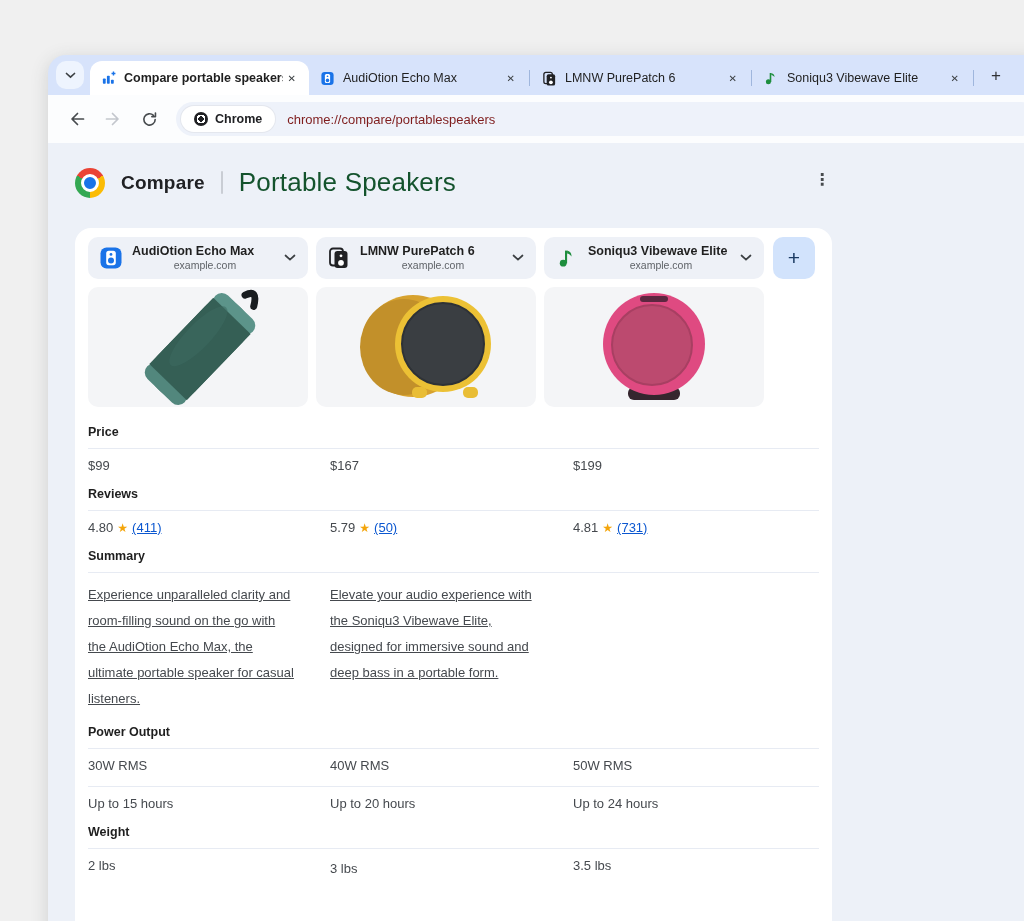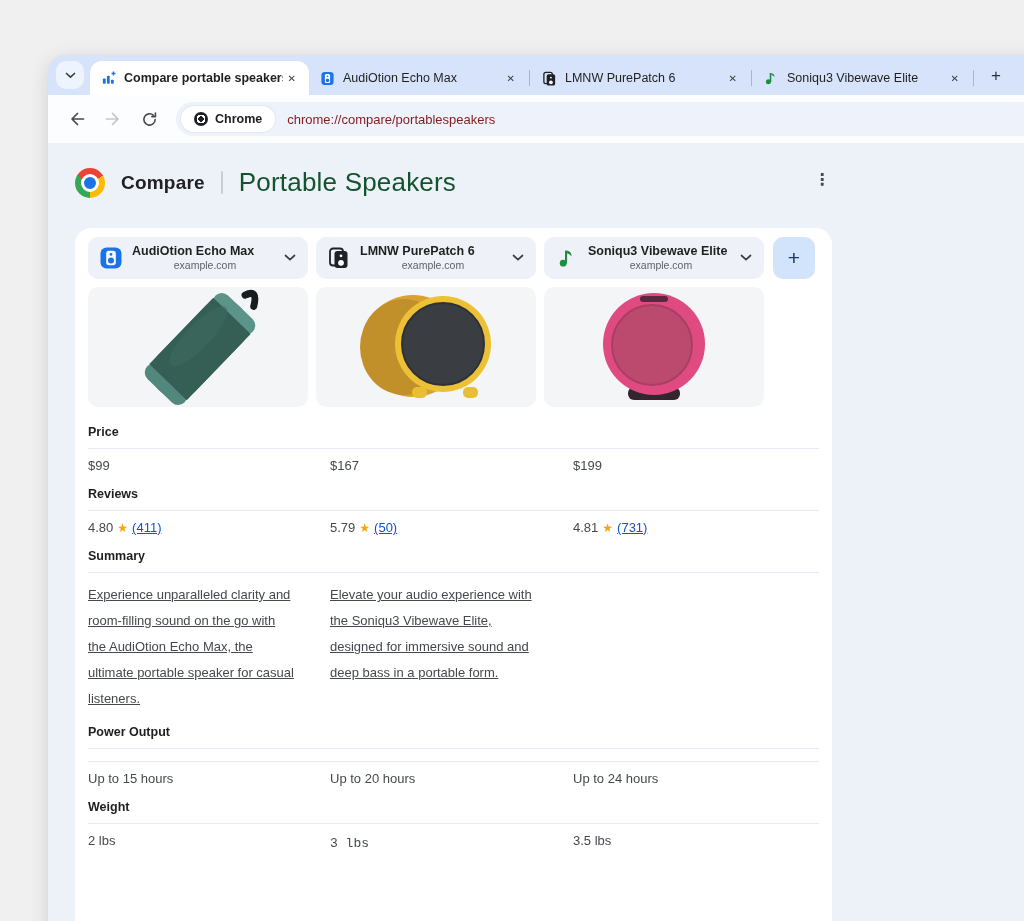--- a/index.html
+++ b/index.html
@@ -74,21 +74,21 @@
   .section { margin-top:12px; }
   .section.first { margin-top:17px; }
   .section-label { font-size:12.5px; font-weight:700; color:#1f1f1f; line-height:16px; }
   .rule { height:1px; background:#e7ebf3; margin-top:8px; }
   .cells { display:grid; grid-template-columns:232px 233px 1fr; margin-top:9px;
            font-size:13px; color:#45494e; line-height:16px;gap:10px; }
   .cells.summary .cell { max-width:206px; line-height:26px;text-decoration:underline; }
   .review-cell { display:flex; align-items:center; gap:4px; }
   .star { color:#f4a50b; font-size:12px; }
   .review-link { color:#0b57d0; text-decoration:underline; cursor:pointer; }
-  .down3 { margin-top:3px;font-family:Liberation Mono, monospace; }
+  .down3 { margin-top:3px; }
   svg { display:block; }
 </style>
 </head>
 <body>
 
 <div class="window">
 
   <div class="tabstrip">
     <div class="tab-search-btn">
       <span>
@@ -329,20 +329,25 @@
         <div class="rule"></div>
         <div class="cells summary">
           <div class="cell">Experience unparalleled clarity and room-filling sound on the go with the AudiOtion Echo Max, the ultimate portable speaker for casual listeners.</div>
           <div class="cell">Elevate your audio experience with the Soniqu3 Vibewave Elite, designed for immersive sound and deep bass in a portable form.</div>
         </div>
       </div>
 
       <div class="section">
         <div class="section-label">Power Output</div>
         <div class="rule"></div>
+        <div class="cells">
+          <div class="cell">30W RMS</div>
+          <div class="cell">40W RMS</div>
+          <div class="cell">50W RMS</div>
+        </div>
       </div>
 
       <div class="section">
         <div class="rule"></div>
         <div class="cells">
           <div class="cell">Up to 15 hours</div>
           <div class="cell">Up to 20 hours</div>
           <div class="cell">Up to 24 hours</div>
         </div>
       </div>

